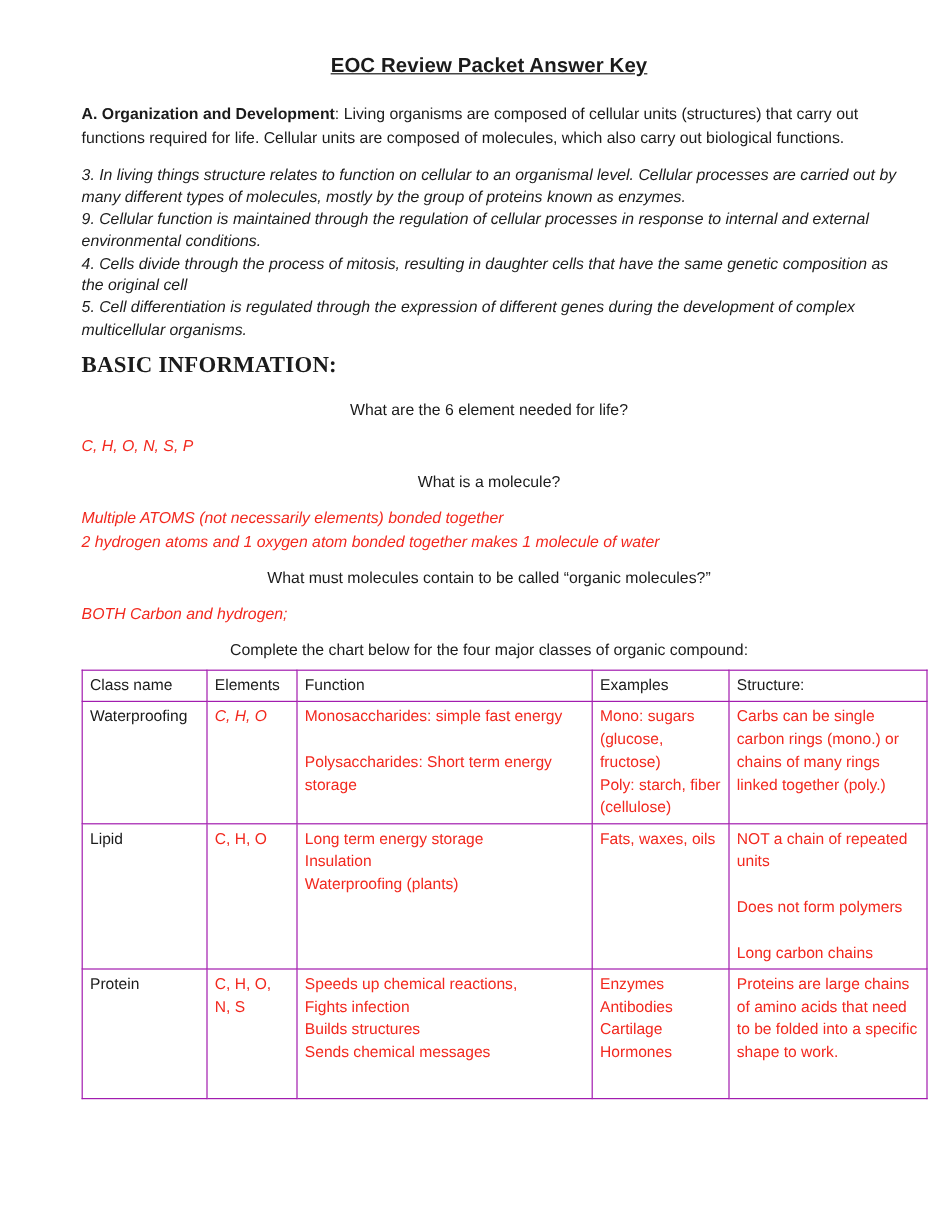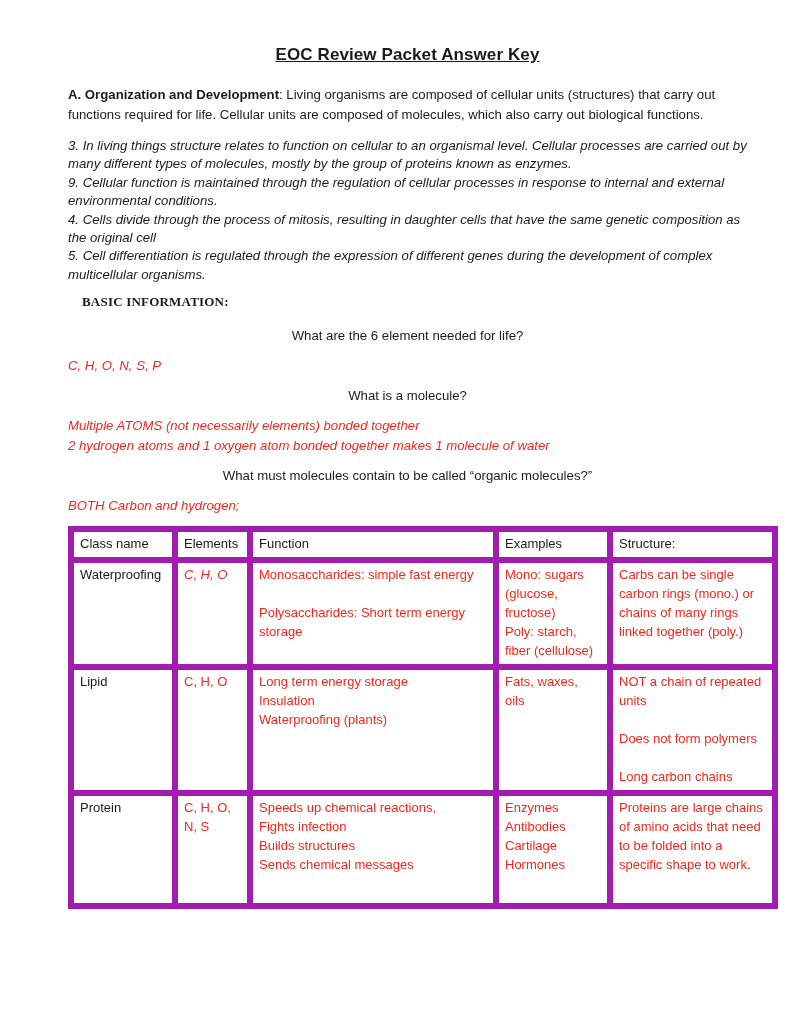--- a/index.html
+++ b/index.html
@@ -18,38 +18,38 @@
   }
 
   .para { font-size: 13.2px; line-height: 19.5px; margin: 0 0 13px 0; }
   .para b { font-weight: bold; text-align: right; }
 
   .points { font-style: italic; margin: 0 0 10px 0; }
   .points p { margin: 0; font-size: 13.2px; line-height: 18.4px; }
 
   .basic-heading {
     font-family: "Liberation Serif", serif;
-    font-size: 13px; font-weight: bold; letter-spacing: 0.2px;
-    margin: 0 0 16px 14px;
+    font-size: 19px; font-weight: bold; letter-spacing: 0.2px;
+    margin: 0 0 16px 0;
   }
 
   .q { font-size: 13.2px; line-height: 19.5px; margin: 0 0 10.5px 0; text-align: center; }
   .a {
     color: var(--answer-red, #f2281e);
     font-style: italic; white-space: pre-line;
     font-size: 13.2px; line-height: 19.5px; margin: 0 0 10.5px 0;
   }
   .prompt { margin-bottom: 7px; }
 
   table.compounds {
     border-collapse: collapse; table-layout: fixed;
     width: 704px; font-size: 13px;
   }
   table.compounds th, table.compounds td {
-    border: 6px solid #a21caf;
+    border: 1px solid #a21caf;
     vertical-align: top; text-align: left;
     padding: 2px 6px 4px 6px;
     line-height: 19px; font-weight: normal;
   }
   table.compounds th { height: 19px; }
   col.c-class { width: 104px; }
   col.c-elem  { width: 75px;  }
   col.c-func  { width: 246px; }
   col.c-ex    { width: 114px; }
   col.c-struct{ width: 165px; }
@@ -81,20 +81,21 @@
   <p class="q">What are the 6 element needed for life?</p>
   <p class="a">C, H, O, N, S, P</p>
 
   <p class="q">What is a molecule?</p>
   <p class="a">Multiple ATOMS (not necessarily elements) bonded together
 2 hydrogen atoms and 1 oxygen atom bonded together makes 1 molecule of water</p>
 
   <p class="q">What must molecules contain to be called “organic molecules?”</p>
   <p class="a">BOTH Carbon and hydrogen;</p>
 
+  <p class="q prompt">Complete the chart below for the four major classes of organic compound:</p>
 
   <table class="compounds">
     <colgroup>
       <col class="c-class">
         <col class="c-elem">
         <col class="c-func">
         <col class="c-ex">
         <col class="c-struct">
     </colgroup>
     <tbody>

